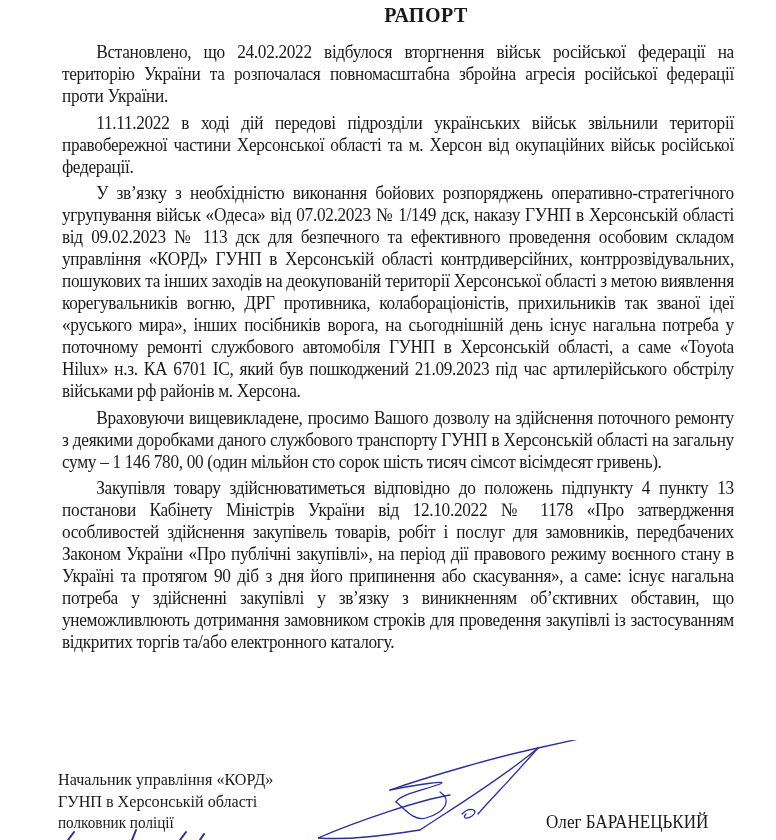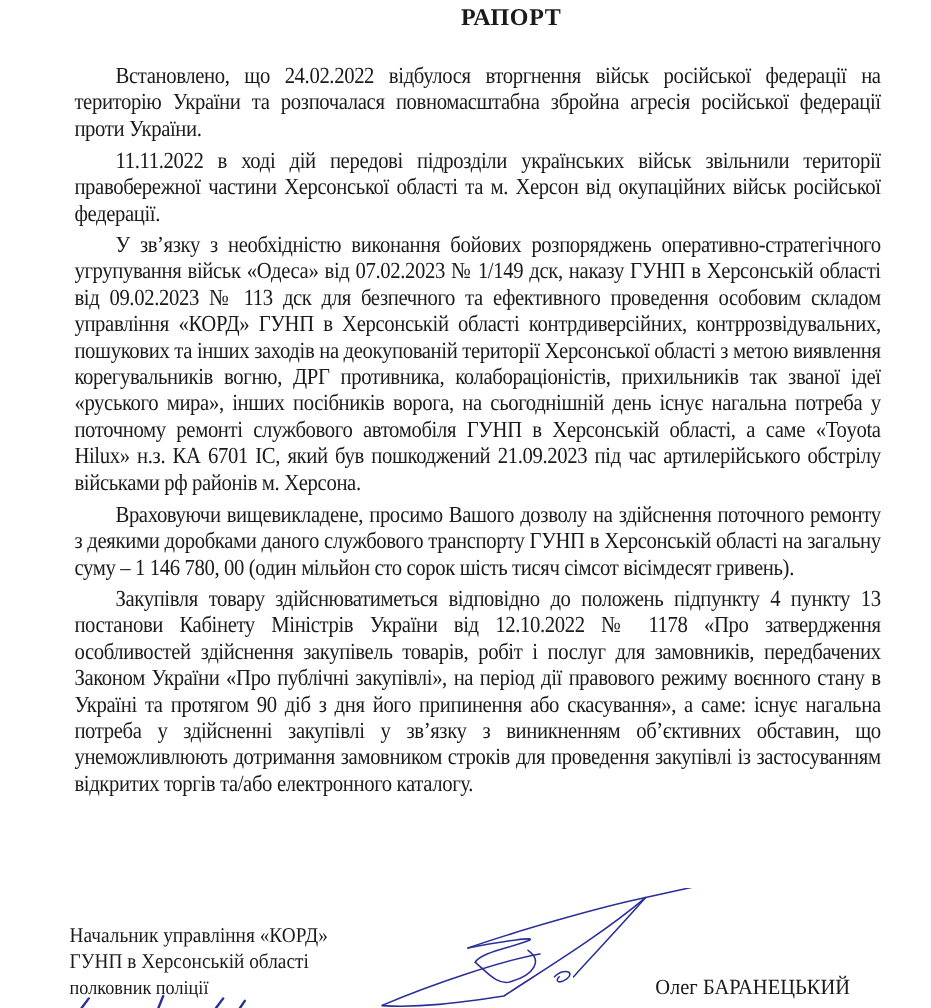--- a/index.html
+++ b/index.html
@@ -34,21 +34,20 @@
     }
     .body-text {
       position: absolute;
       left: 62px;
       top: 41px;
       width: 672px;
       font-size: 19.2px;
       line-height: 22px;
       text-align: justify;
       letter-spacing: -0.35px;
-      margin-top: 12px;
     }
     .body-text p {
       margin: 0 0 4.5px 0;
       text-indent: 38px;
       transform: scaleX(0.9);
       transform-origin: left top;
       width: 111.1%;
     }
     .signature-block {
       position: absolute;

